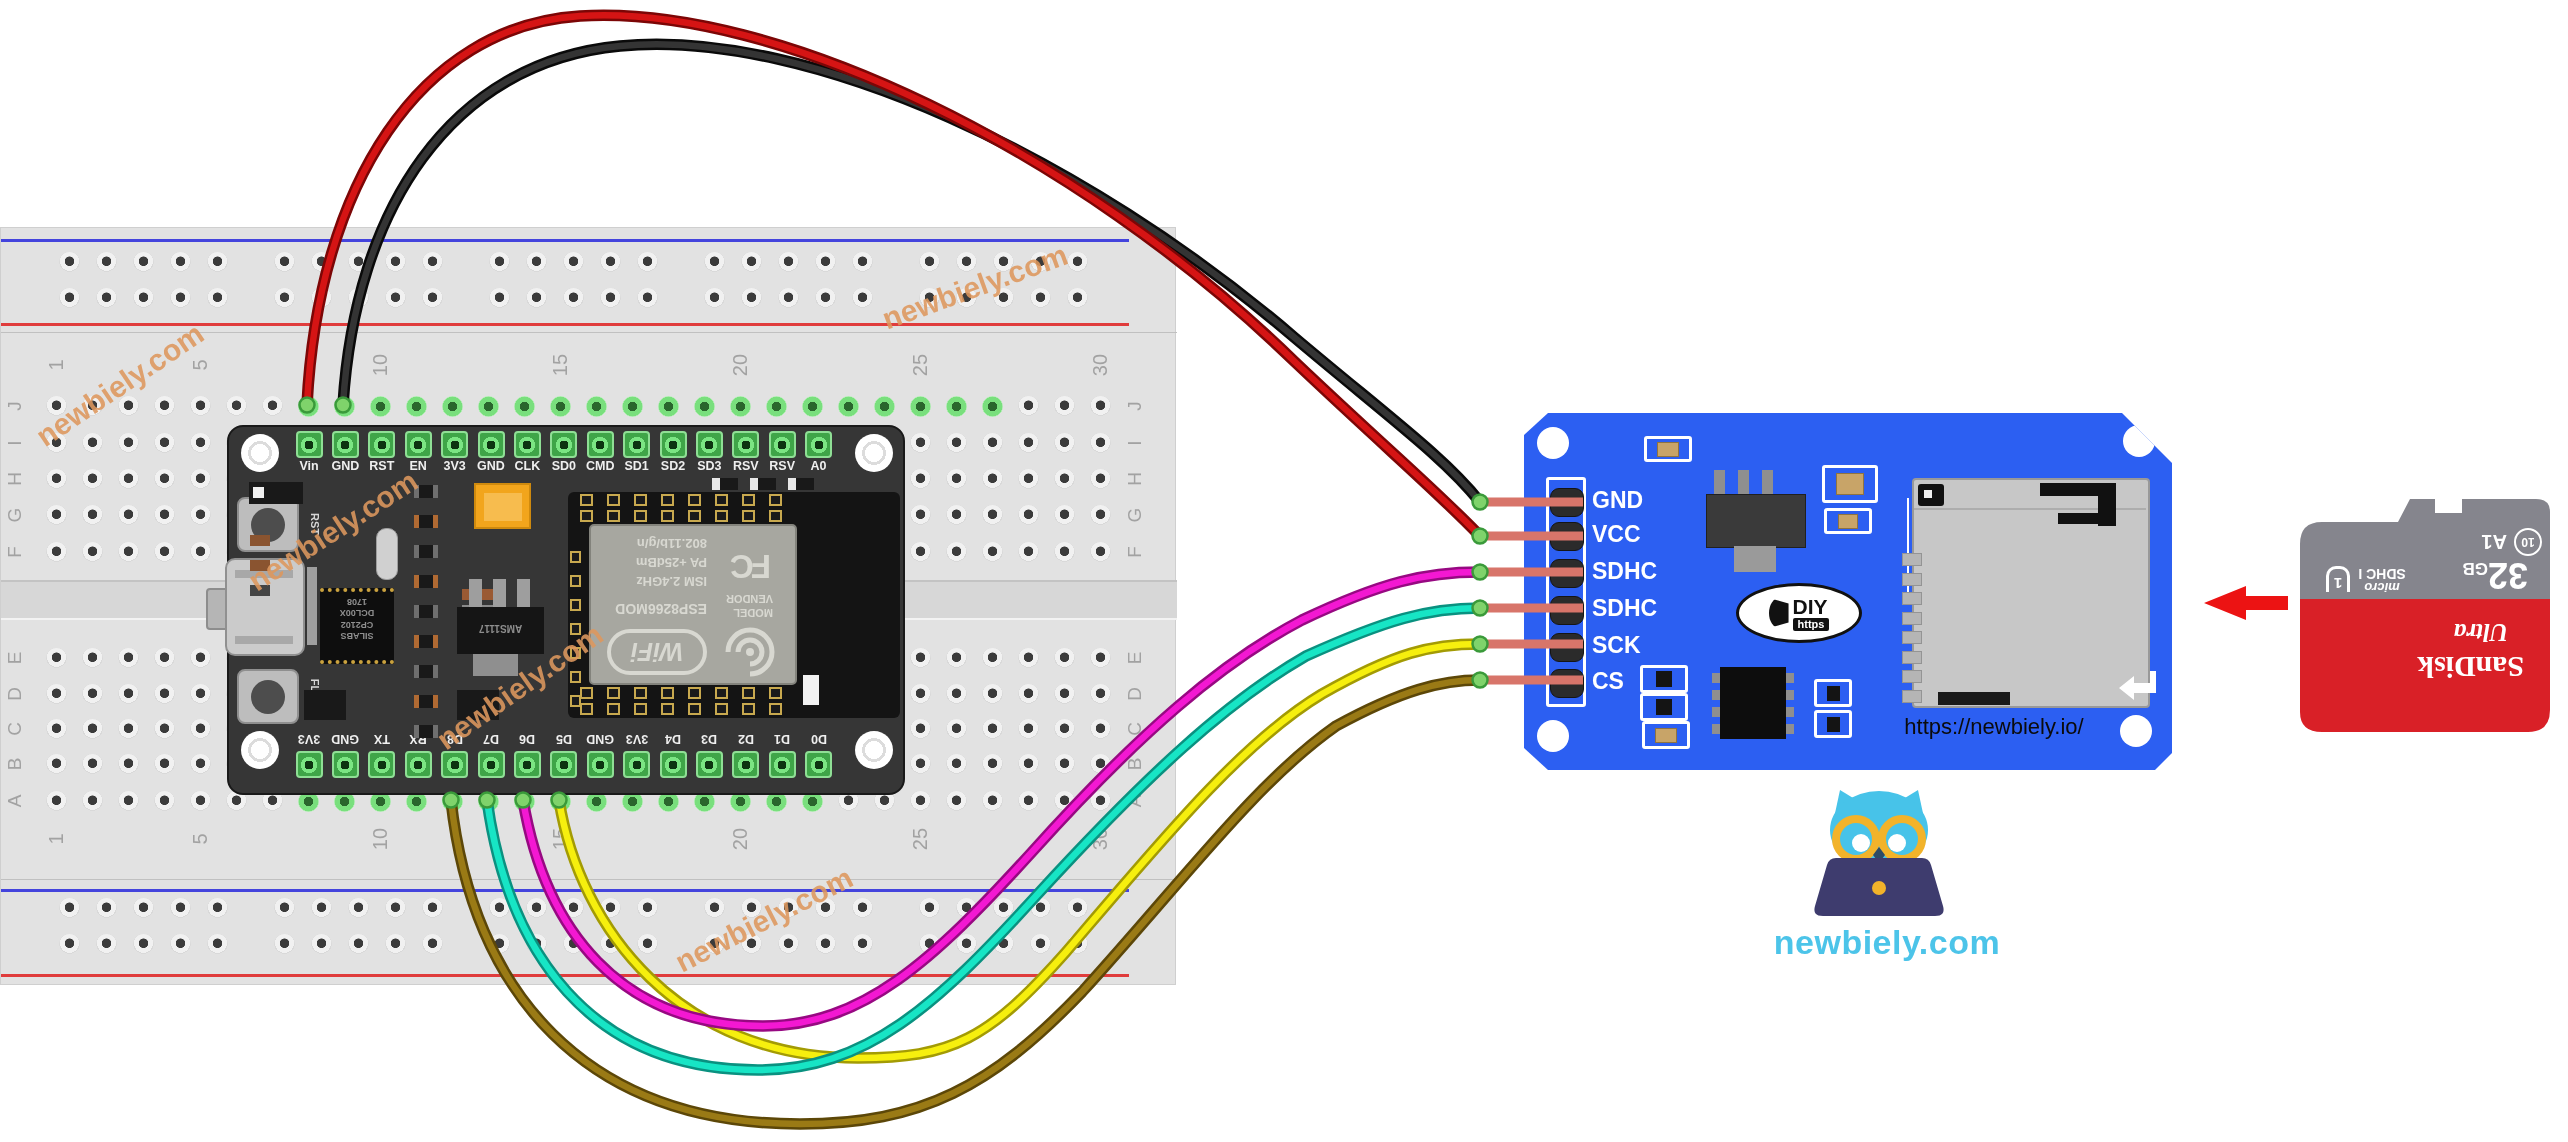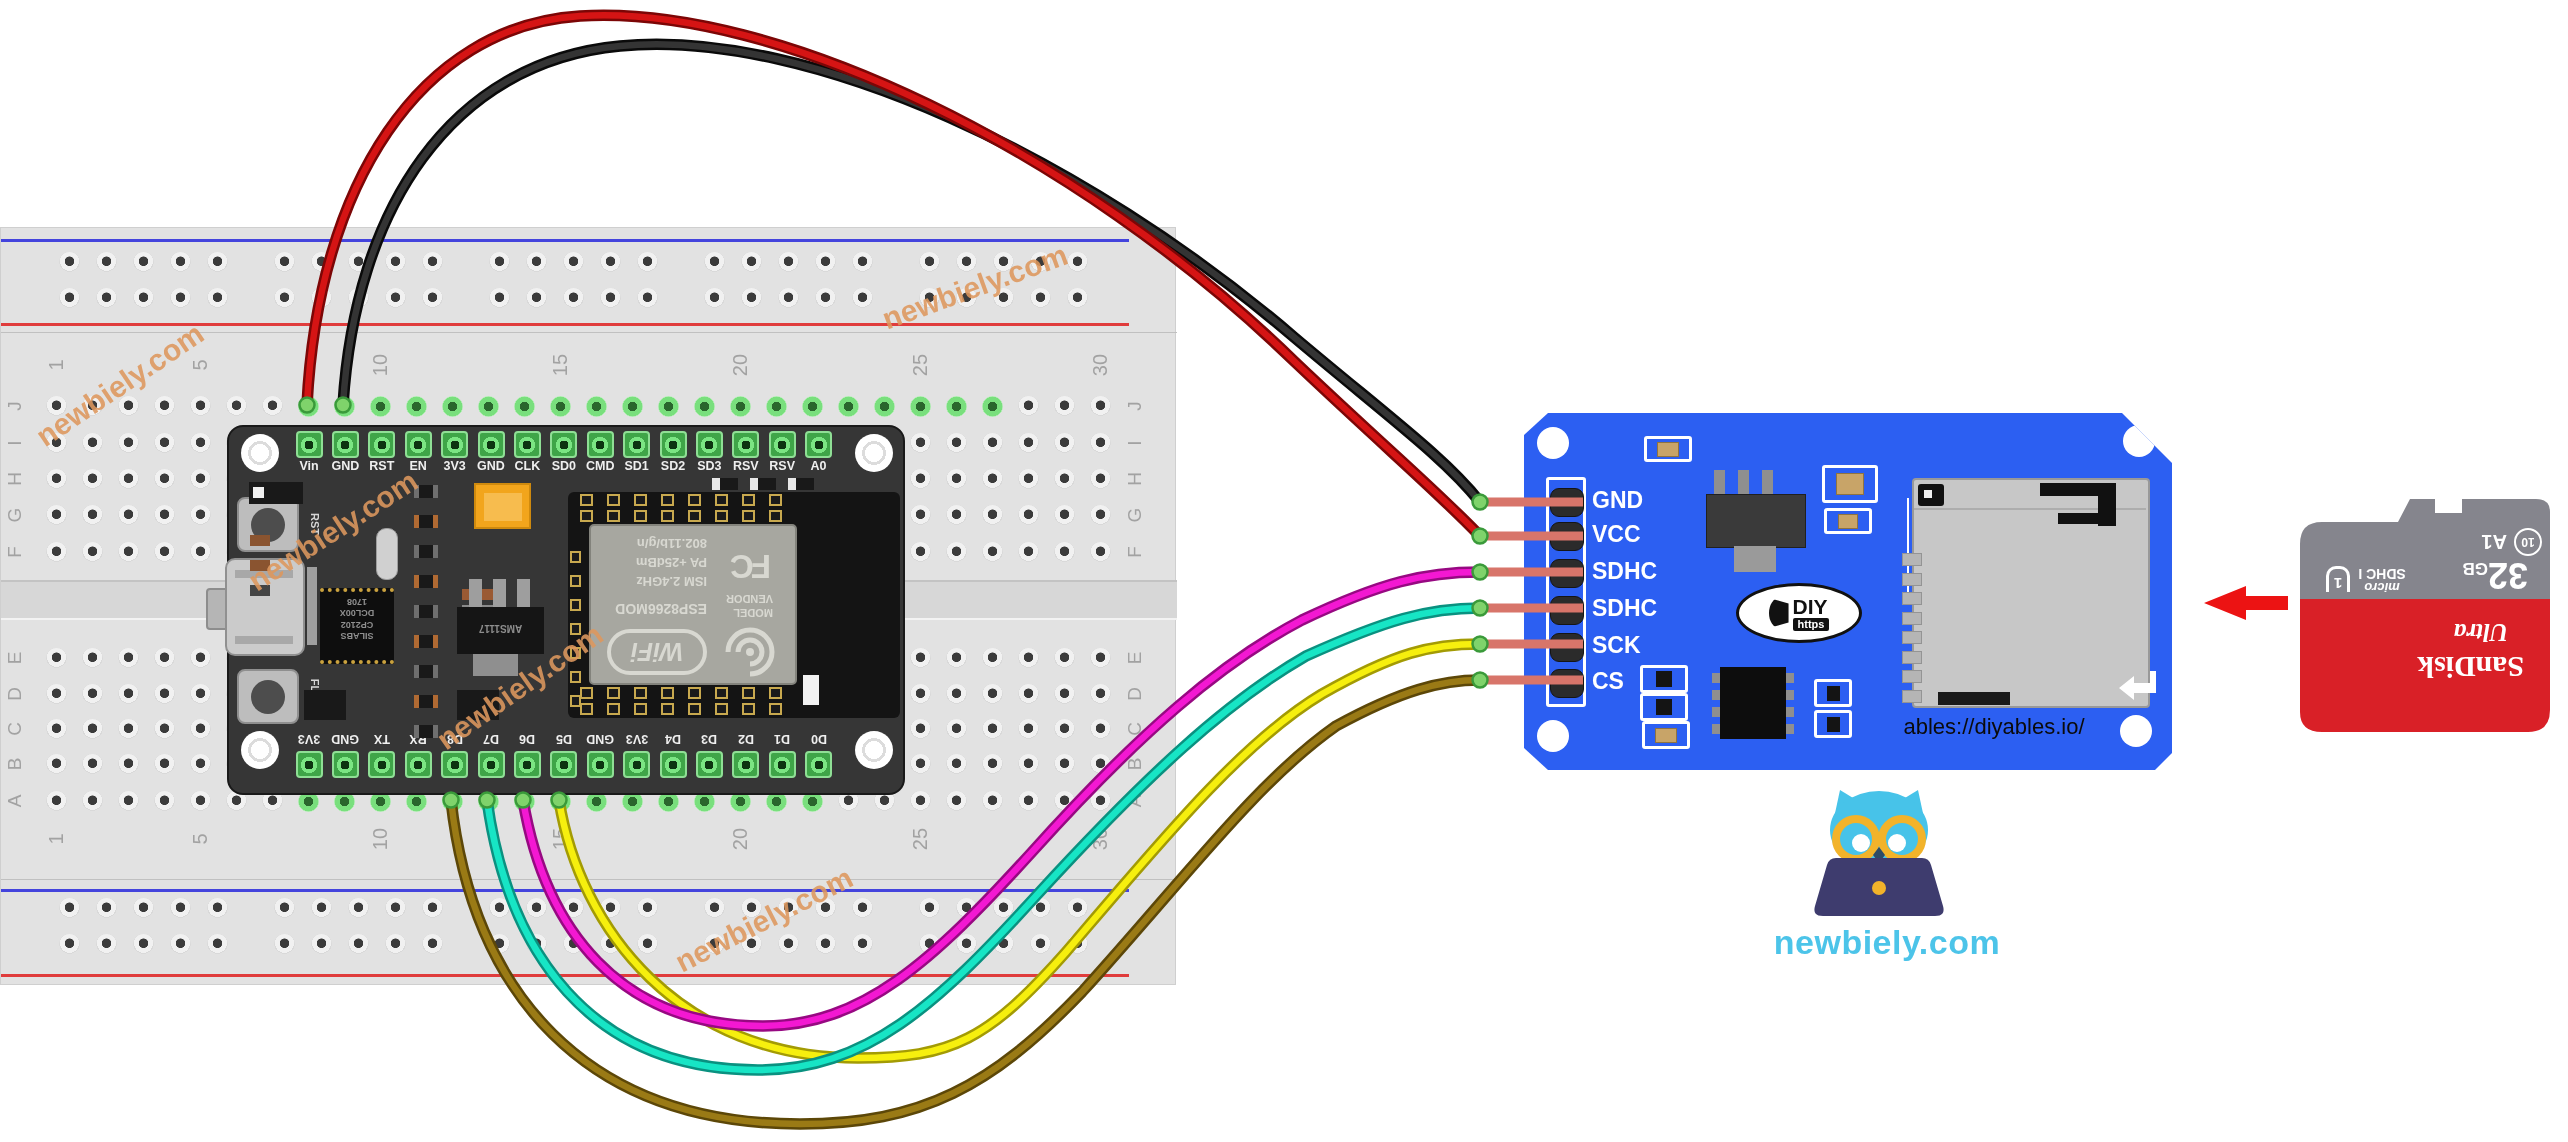--- a/index.html
+++ b/index.html
@@ -787,21 +787,21 @@
     <div class="abs" style="left:394px;top:71px;width:26px;height:22px;background:#111;border-radius:3px;">
       <div class="abs" style="left:6px;top:6px;width:8px;height:8px;background:#efefef;"></div>
     </div>
     <div class="abs" style="left:516px;top:70px;width:76px;height:13px;background:#111;"></div>
     <div class="abs" style="left:574px;top:83px;width:18px;height:30px;background:#111;"></div>
     <div class="abs" style="left:534px;top:100px;width:56px;height:11px;background:#111;"></div>
     <div class="abs" style="left:383px;top:85px;width:2px;height:95px;background:#fff;"></div>
     <div id="fingers"></div>
     <div class="abs" style="left:414px;top:279px;width:72px;height:13px;background:#1a1a1a;"></div>
 
-    <div class="abs" style="left:320px;top:301px;width:300px;height:28px;text-align:center;color:#0b0b0b;font-size:22px;">ables://diyables.io/</div>
+    <div class="abs" style="left:320px;top:301px;width:300px;height:28px;text-align:center;color:#0b0b0b;font-size:22px;">https://newbiely.io/</div>
 
     <svg class="abs" style="left:594px;top:258px;" width="40" height="34" viewBox="0 0 40 34">
       <path d="M32 0 h6 v22 h-22 v7 l-15 -12 15 -12 v7 h16 z" fill="#ffffff"></path>
     </svg>
   <div class="modPinPad" style="top: 74.5px;"></div>
       <div class="modPinLab" style="top: 74px;">GND</div>
       <div class="modPinPad" style="top: 108.5px;"></div>
       <div class="modPinLab" style="top: 108px;">VCC</div>
       <div class="modPinPad" style="top: 145.5px;"></div>
       <div class="modPinLab" style="top: 145px;">SDHC</div>

